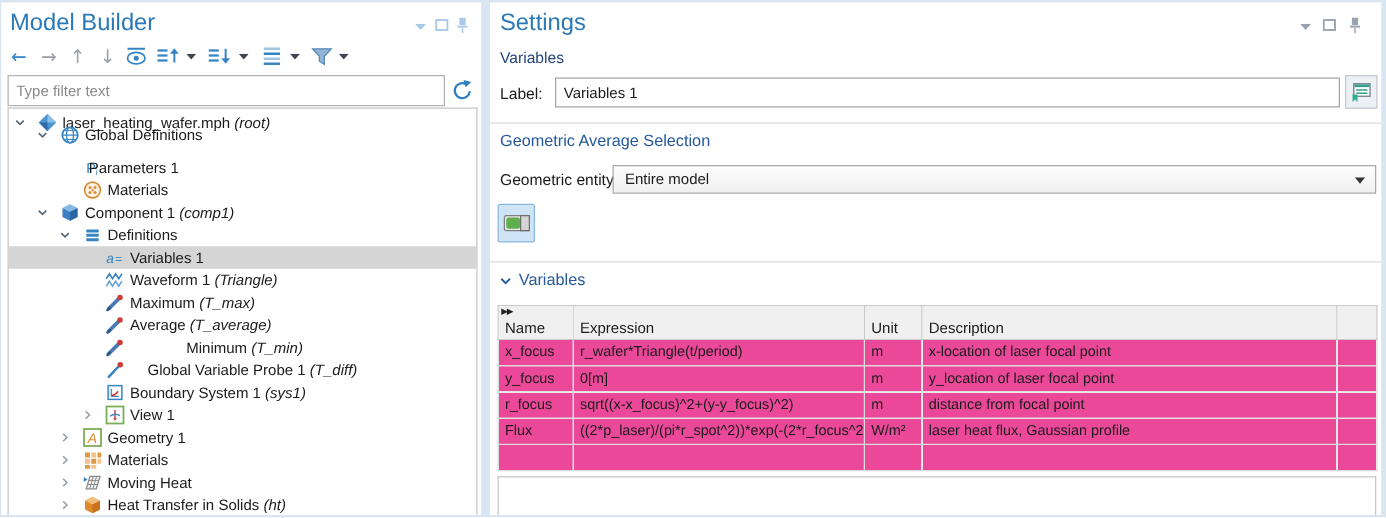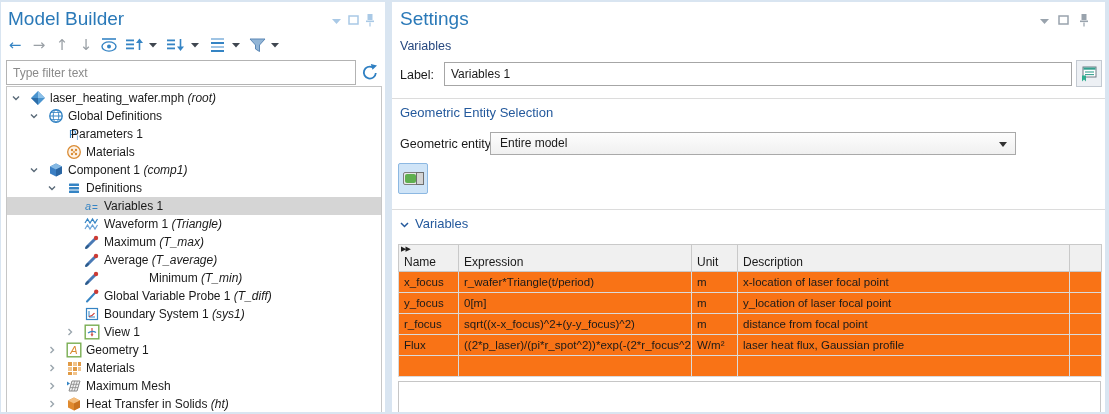--- a/index.html
+++ b/index.html
@@ -32,35 +32,35 @@
   .tree-label i{font-style:italic}
   
   .sub-title{position:absolute;left:8px;top:37px;font-size:12.5px;color:#26477e}
   .field-label{position:absolute;font-size:12.5px;color:#1a1a1a;white-space:nowrap}
   #label-input{position:absolute;left:52px;top:60px;width:628px;height:24px;border:1px solid #a6a6a6;
     font-size:12px;padding:0 6px;font-family:inherit;color:#1a1a1a;outline:none}
   #label-edit-btn{position:absolute;right:3px;top:58px;width:26px;height:27px;background:#edf0f4;
     border:1px solid #c3c9d1;display:flex;align-items:center;justify-content:center}
   .sep{position:absolute;left:0;right:0;height:1px;background:#dcdcdc}
   .section-title{position:absolute;font-size:13px;color:#24599c;white-space:nowrap;font-weight:400}
-  #entity-combo{position:absolute;left:98px;top:130px;width:526px;height:23px;border:1px solid #a9a9a9;
+  #entity-combo{position:absolute;left:98px;top:130px;width:611px;height:23px;border:1px solid #a9a9a9;
     background:linear-gradient(#fdfdfd,#f0f0f0);font-size:12px;line-height:21px;padding:0 22px 0 9px;white-space:nowrap}
   #entity-combo .caret{position:absolute;right:8px;top:9px;width:0;height:0;
     border:4px solid transparent;border-top:5px solid #333;border-bottom:none}
   #active-toggle{position:absolute;left:6px;top:161px;width:30px;height:31px;background:#cfe4f7;
     border:1px solid #8cb8e2;border-radius:2px;display:flex;align-items:center;justify-content:center}
   .tgl{width:21px;height:13px;border:1px solid #7f7f7f;background:#e9e9e9;position:relative;border-radius:2px}
   .tgl .on{position:absolute;left:1px;top:1px;width:11px;height:9px;background:#5faf4f;border-radius:2px}
   .tgl .knob{position:absolute;right:-1px;top:-1px;width:8px;height:13px;background:#d4d4d4;border:1px solid #6f6f6f}
   
   #vtable{position:absolute;left:6px;top:242px;width:703px;border-collapse:collapse;table-layout:fixed;
     font-size:11.5px;border:1px solid #c0c0c0}
   #vtable th{background:#f0f0f0;border:1px solid #c9c9c9;height:27px;vertical-align:bottom;text-align:left;
     padding:2px 5px;font-weight:400;font-size:12px;position:relative;overflow:hidden;white-space:nowrap}
-  #vtable td{border:1px solid #dadada;height:21px;padding:0 5px;white-space:nowrap;overflow:hidden;background:#f97316}
+  #vtable td{border:1px solid #dadada;height:21px;padding:0 5px;white-space:nowrap;overflow:hidden;background:#ec4899}
   .corner{position:absolute;top:0;left:2px;font-size:7px;letter-spacing:-1px;color:#222}
   #table-extra{position:absolute;left:6px;top:379px;width:703px;bottom:0;background:#fff;
     border:1px solid #c6c6c6;border-bottom:none}
   .svgspan{line-height:0;display:inline-block}
 </style>
 </head>
 <body>
 
 <div class="window">
 
@@ -160,21 +160,21 @@
           <span class="tree-chevron" style="left: 5px;"><svg width="8" height="8" viewBox="0 0 8 8">
               <polyline points="1,2.5 4,5.5 7,2.5" fill="none" stroke="#5a6a78" stroke-width="1.4"></polyline>
             </svg></span>
           <span class="tree-icon" style="left: 23px;"><svg width="16" height="16" viewBox="0 0 16 16">
               <polygon points="8,1 15,8 8,15 1,8" fill="#4a94cf"></polygon>
               <polygon points="8,1 15,8 8,8" fill="#8cc0e8"></polygon>
               <polygon points="1,8 8,8 8,15" fill="#2d6da8"></polygon>
             </svg></span>
           <span class="tree-label" style="left: 43px;">laser_heating_wafer.mph<i> (root)</i></span>
         </div>
-        <div class="tree-row" style="top: 20px;">
+        <div class="tree-row" style="top: 12px;">
           <span class="tree-chevron" style="left: 23px;"><svg width="8" height="8" viewBox="0 0 8 8">
               <polyline points="1,2.5 4,5.5 7,2.5" fill="none" stroke="#5a6a78" stroke-width="1.4"></polyline>
             </svg></span>
           <span class="tree-icon" style="left: 41px;"><svg width="16" height="16" viewBox="0 0 16 16">
               <circle cx="8" cy="8" r="6.2" fill="#fff" stroke="#3584c4" stroke-width="1.4"></circle>
               <ellipse cx="8" cy="8" rx="2.8" ry="6.2" fill="none" stroke="#3584c4"></ellipse>
               <line x1="1.8" y1="8" x2="14.2" y2="8" stroke="#3584c4"></line>
               <line x1="2.8" y1="4.5" x2="13.2" y2="4.5" stroke="#3584c4" stroke-width="0.8"></line>
               <line x1="2.8" y1="11.5" x2="13.2" y2="11.5" stroke="#3584c4" stroke-width="0.8"></line>
             </svg></span>
@@ -256,21 +256,21 @@
               <line x1="2" y1="14" x2="4" y2="12" stroke="#2b5a8a" stroke-width="2" stroke-linecap="round"></line>
               <circle cx="12" cy="4" r="2.2" fill="#cc3b35"></circle>
             </svg></span>
           <span class="tree-label" style="left: 97px; margin-left: 45px;">Minimum<i> (T_min)</i></span>
         </div>
         <div class="tree-row" style="top: 200px;">
           <span class="tree-icon" style="left: 77px;"><svg width="16" height="16" viewBox="0 0 16 16">
               <line x1="3" y1="13.5" x2="11" y2="5" stroke="#3584c4" stroke-width="2" stroke-linecap="round"></line>
               <circle cx="12.2" cy="3.8" r="2.2" fill="#cc3b35"></circle>
             </svg></span>
-          <span class="tree-label" style="left: 97px;">Global Variable Probe 1<i> (T_diff)</i></span>
+          <span class="tree-label" style="left: 111px;">Global Variable Probe 1<i> (T_diff)</i></span>
         </div>
         <div class="tree-row" style="top: 218px;">
           <span class="tree-icon" style="left: 77px;"><svg width="16" height="16" viewBox="0 0 16 16">
               <rect x="2.5" y="2.5" width="11" height="11" fill="#fff" stroke="#3584c4" stroke-width="1.2"></rect>
               <line x1="5" y1="5" x2="5" y2="11" stroke="#3584c4"></line>
               <line x1="5" y1="11" x2="11" y2="11" stroke="#3584c4"></line>
               <path d="M5,10.5 Q8.5,10 10.5,7" fill="none" stroke="#cc3b35" stroke-width="1.2"></path>
             </svg></span>
           <span class="tree-label" style="left: 97px;">Boundary System 1<i> (sys1)</i></span>
         </div>
@@ -317,21 +317,21 @@
               <polyline points="2.5,1 5.5,4 2.5,7" fill="none" stroke="#9aa5ad" stroke-width="1.4"></polyline>
             </svg></span>
           <span class="tree-icon" style="left: 59px;"><svg width="16" height="16" viewBox="0 0 16 16">
               <polygon points="3,13 6,3 14,3 11,13" fill="#f2f2f2" stroke="#8a8a8a" stroke-width="1"></polygon>
               <line x1="5" y1="6.3" x2="13" y2="6.3" stroke="#8a8a8a" stroke-width="0.8"></line>
               <line x1="4" y1="9.6" x2="12" y2="9.6" stroke="#8a8a8a" stroke-width="0.8"></line>
               <line x1="8.7" y1="3" x2="5.7" y2="13" stroke="#8a8a8a" stroke-width="0.8"></line>
               <line x1="11.3" y1="3" x2="8.3" y2="13" stroke="#8a8a8a" stroke-width="0.8"></line>
               <polygon points="1,3.5 1,7.5 4,5.5" fill="#3584c4"></polygon>
             </svg></span>
-          <span class="tree-label" style="left: 79px;">Maximum Mesh</span>
+          <span class="tree-label" style="left: 79px;">Moving Heat</span>
         </div>
         <div class="tree-row" style="top: 308px;">
           <span class="tree-chevron" style="left: 41px;"><svg width="8" height="8" viewBox="0 0 8 8">
               <polyline points="2.5,1 5.5,4 2.5,7" fill="none" stroke="#9aa5ad" stroke-width="1.4"></polyline>
             </svg></span>
           <span class="tree-icon" style="left: 59px;"><svg width="16" height="16" viewBox="0 0 16 16">
               <polygon points="8,1.5 14,4.5 14,11.5 8,14.5 2,11.5 2,4.5" fill="#e08a2e"></polygon>
               <polygon points="8,1.5 14,4.5 8,7.5 2,4.5" fill="#f3bd7d"></polygon>
               <polygon points="8,7.5 14,4.5 14,11.5 8,14.5" fill="#c9731f"></polygon>
             </svg></span>
@@ -371,21 +371,21 @@
             <rect x="2" y="1" width="13" height="10" fill="#fff" stroke="#6e7a84" stroke-width="1"></rect>
             <rect x="2.5" y="1.5" width="12" height="2.2" fill="#35a08f"></rect>
             <line x1="4" y1="6" x2="13" y2="6" stroke="#35a08f" stroke-width="1.1"></line>
             <line x1="4" y1="8.6" x2="13" y2="8.6" stroke="#35a08f" stroke-width="1.1"></line>
             <polygon points="1,9.5 5,9.5 5,15.5 3,13.6 1,15.5" fill="#2fae8f"></polygon>
           </svg></span>
     </div>
 
     <div class="sep" style="top:96px"></div>
 
-    <div class="section-title" style="left:8px;top:103px">Geometric Entity Selection</div>
+    <div class="section-title" style="left:8px;top:103px">Geometric Average Selection</div>
 
     <div class="field-label" style="left:8px;top:135px">Geometric entity level:</div>
     <div id="entity-combo">
       <span>Entire model</span>
       <span class="caret"></span>
     </div>
 
     <div id="active-toggle">
       <span class="tgl">
           <span class="on"></span>

